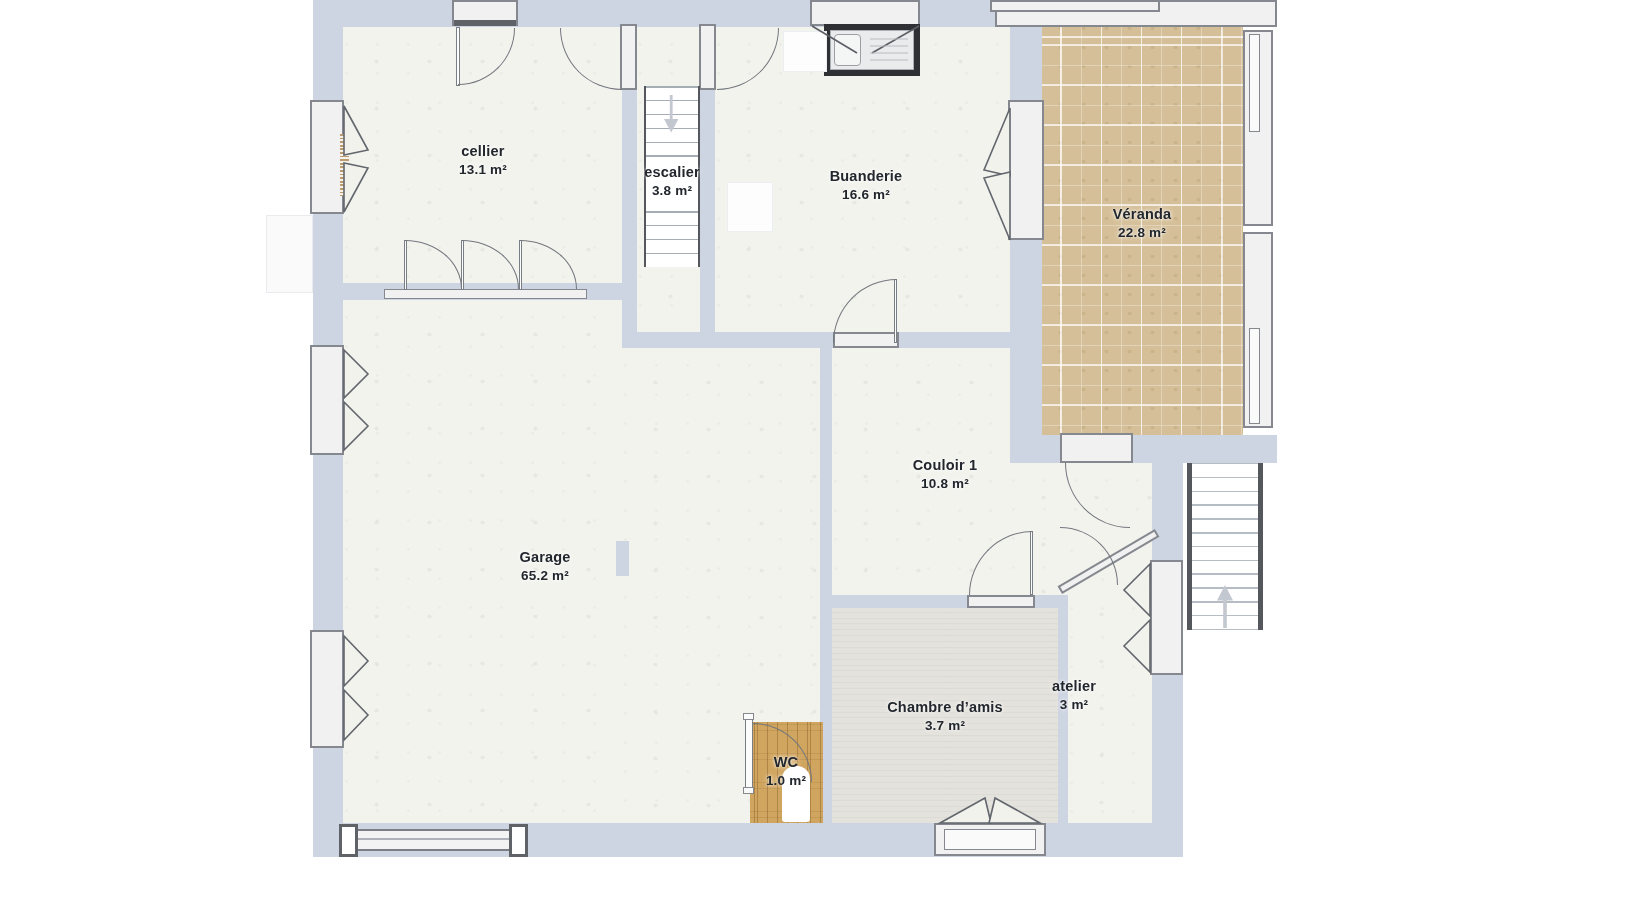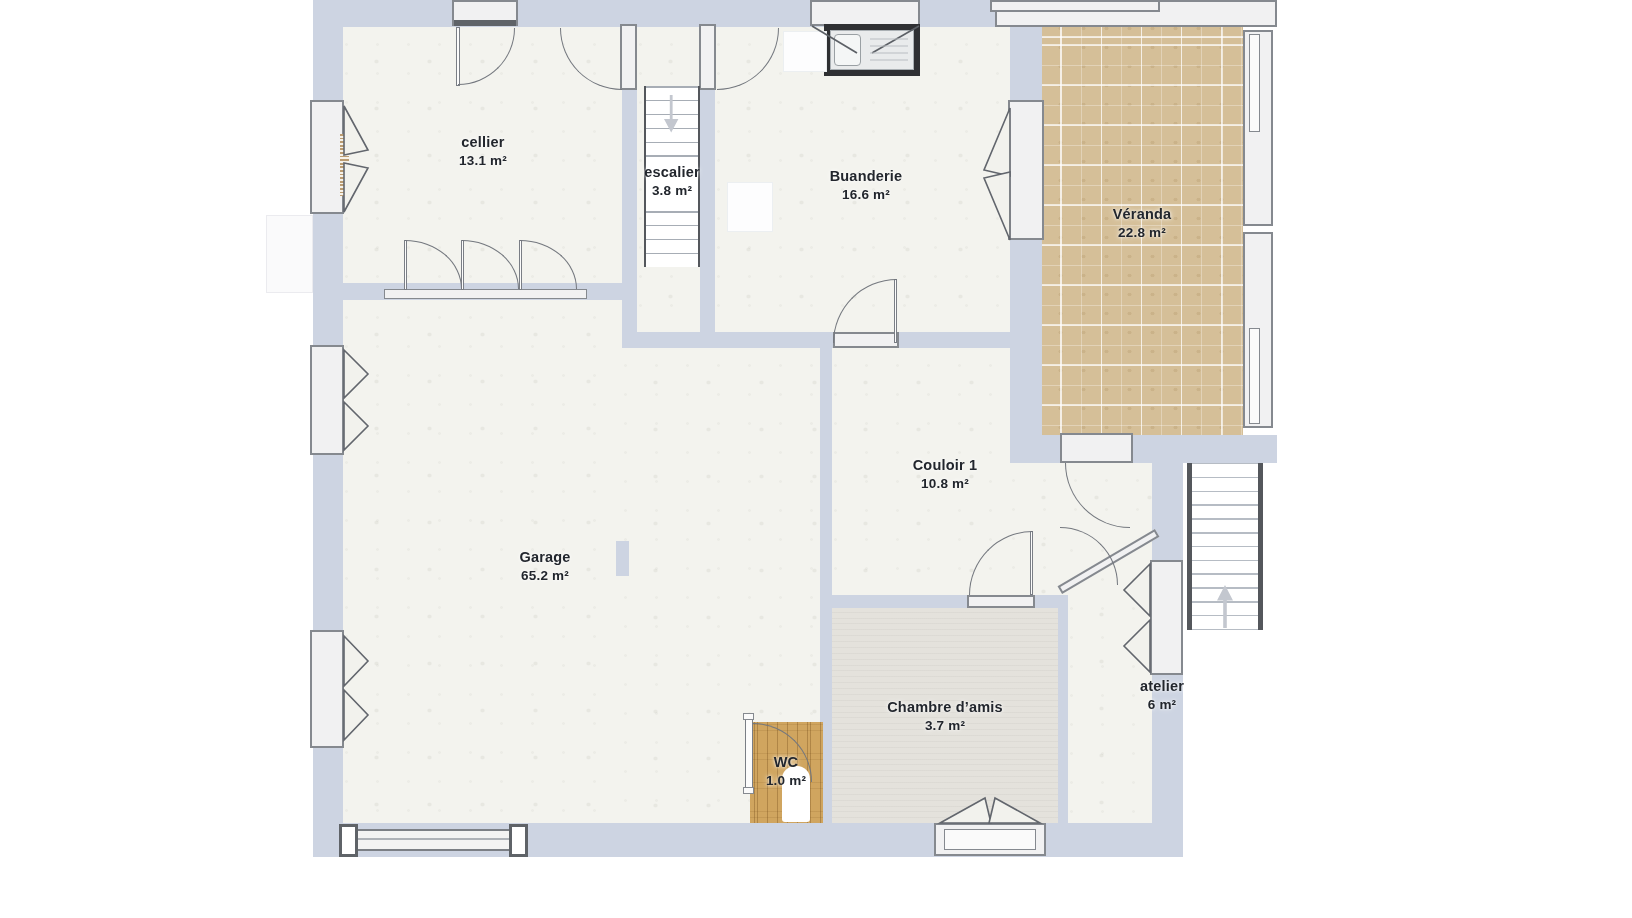--- a/index.html
+++ b/index.html
@@ -178,21 +178,21 @@
       <path d="M812,26 L857,53"></path>
       <path d="M919,26 L872,53"></path>
     </g>
     <g stroke="#b9bec2" stroke-width="1.2" fill="none">
       <path d="M870,39 H908 M870,46 H908 M870,53 H908 M870,60 H908"></path>
     </g>
     <path d="M669.8,95 h2.8 v24 h5.8 l-7.2,13.5 l-7.2,-13.5 h5.8 Z" fill="#c3c7cf"></path>
     <path d="M1225,585 l8,15.5 h-6.2 v27.5 h-3.6 v-27.5 h-6.2 Z" fill="#c3c7cf"></path>
   </svg>
 
-  <div class="room-label" style="left:483px;top:151px">
+  <div class="room-label" style="left:483px;top:160px">
     <span class="nm">cellier</span>
     <span class="ar">13.1 m²</span>
   </div>
   <div class="room-label" style="left:672px;top:181px">
     <span class="nm">escalier</span>
     <span class="ar">3.8 m²</span>
   </div>
   <div class="room-label" style="left:866px;top:185px">
     <span class="nm">Buanderie</span>
     <span class="ar">16.6 m²</span>
@@ -210,18 +210,18 @@
     <span class="ar">65.2 m²</span>
   </div>
   <div class="room-label" style="left:945px;top:716px">
     <span class="nm">Chambre d’amis</span>
     <span class="ar">3.7 m²</span>
   </div>
   <div class="room-label" style="left:786px;top:771px">
     <span class="nm">WC</span>
     <span class="ar">1.0 m²</span>
   </div>
-  <div class="room-label" style="left:1162px;top:695px">
+  <div class="room-label" style="left:1074px;top:695px">
     <span class="nm">atelier</span>
-    <span class="ar">6 m²</span>
+    <span class="ar">3 m²</span>
   </div>
 
 </div>
 
 </body></html>

